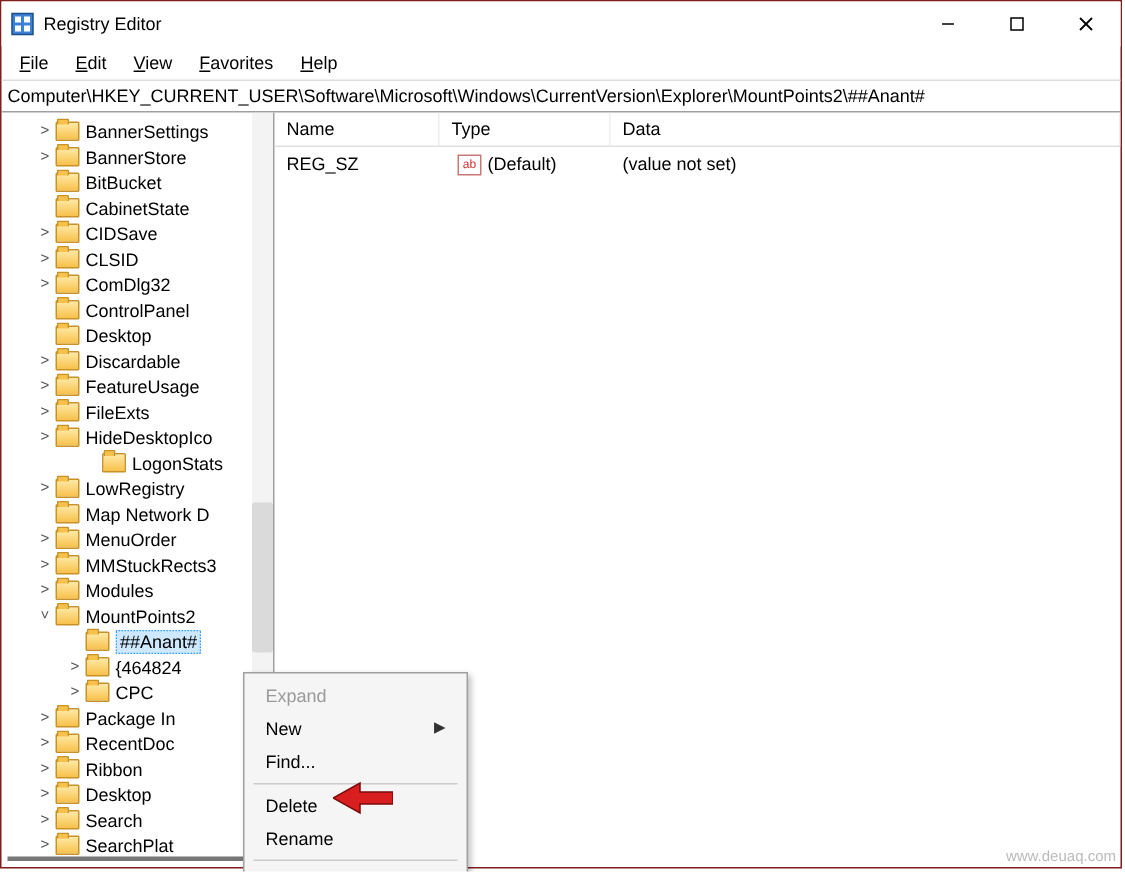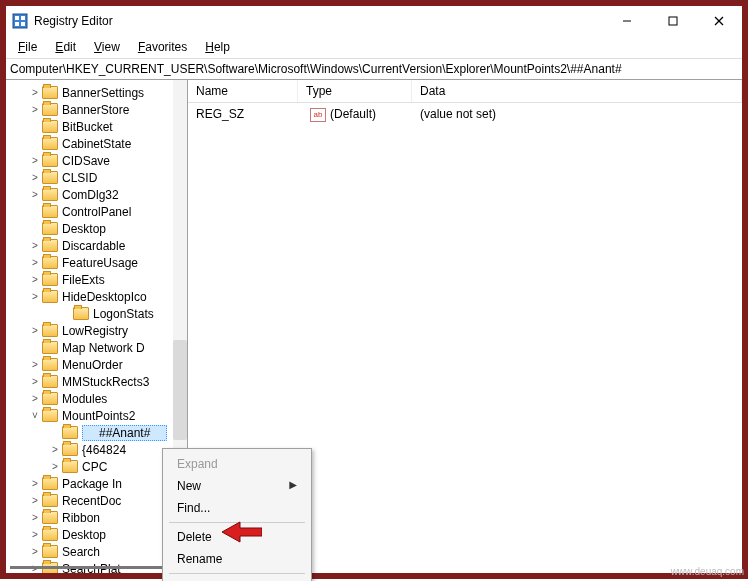--- a/index.html
+++ b/index.html
@@ -8,21 +8,21 @@
     font-family: "Segoe UI", Tahoma, sans-serif;
     font-size: 12px;
     color: #000;
     background: #fff;
     width: 750px;
     height: 581px;
     overflow: hidden;
     position: relative;
   }
   .window {
-    border: 6px solid #7f1d1d;
+    border: 1px solid #7f1d1d;
     width: 748px;
     height: 579px;
     display: flex;
     flex-direction: column;
     background: #fff;
   }
   .titlebar {
     display: flex;
     align-items: center;
     height: 30px;
@@ -100,21 +100,21 @@
     top: -3px; left: 0;
     width: 6px; height: 3px;
     background: #f7c14b;
     border: 1px solid #c7922a;
     border-bottom: none;
     border-radius: 1px 1px 0 0;
   }
   .sel {
     background: #cde8ff;
     border: 1px dotted #3399ff;
-    padding: 0 16px;
+    padding: 0 2px;
     border-radius: 1px;
   }
   .treeitem::before {
     
     content: "";
     display: inline-block;
   }
   .listpane {
     flex: 1;
     position: relative;

